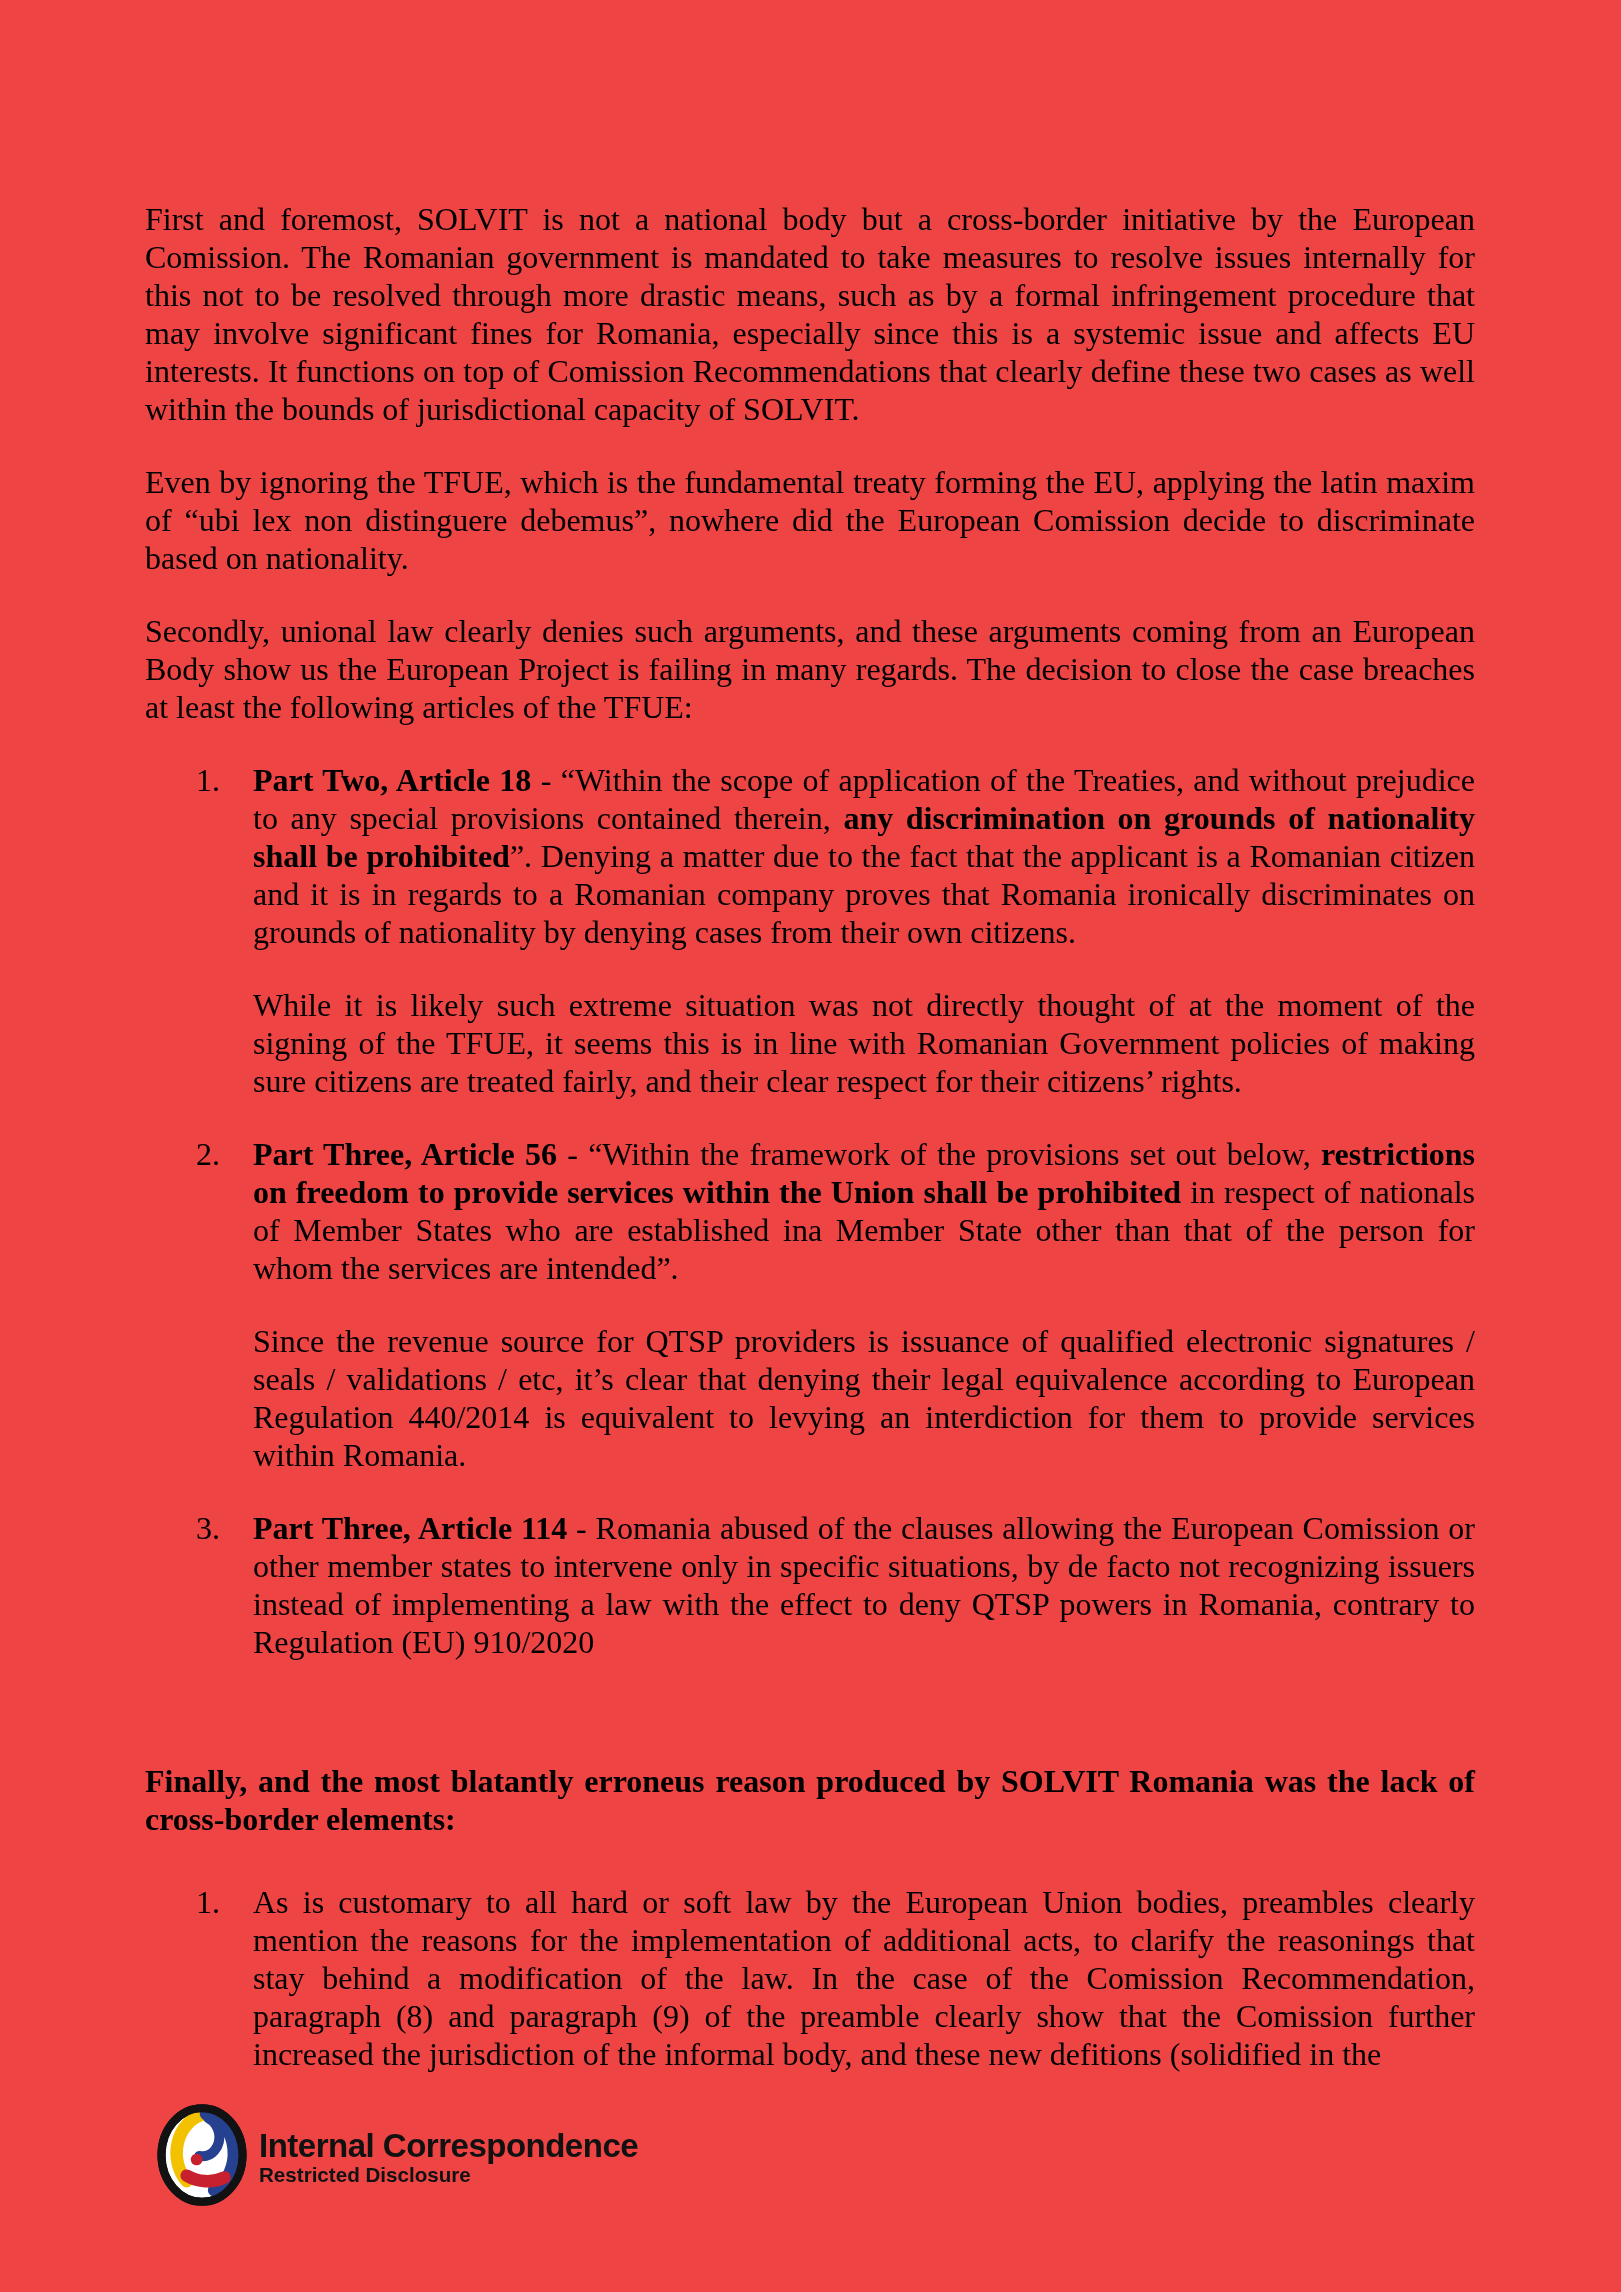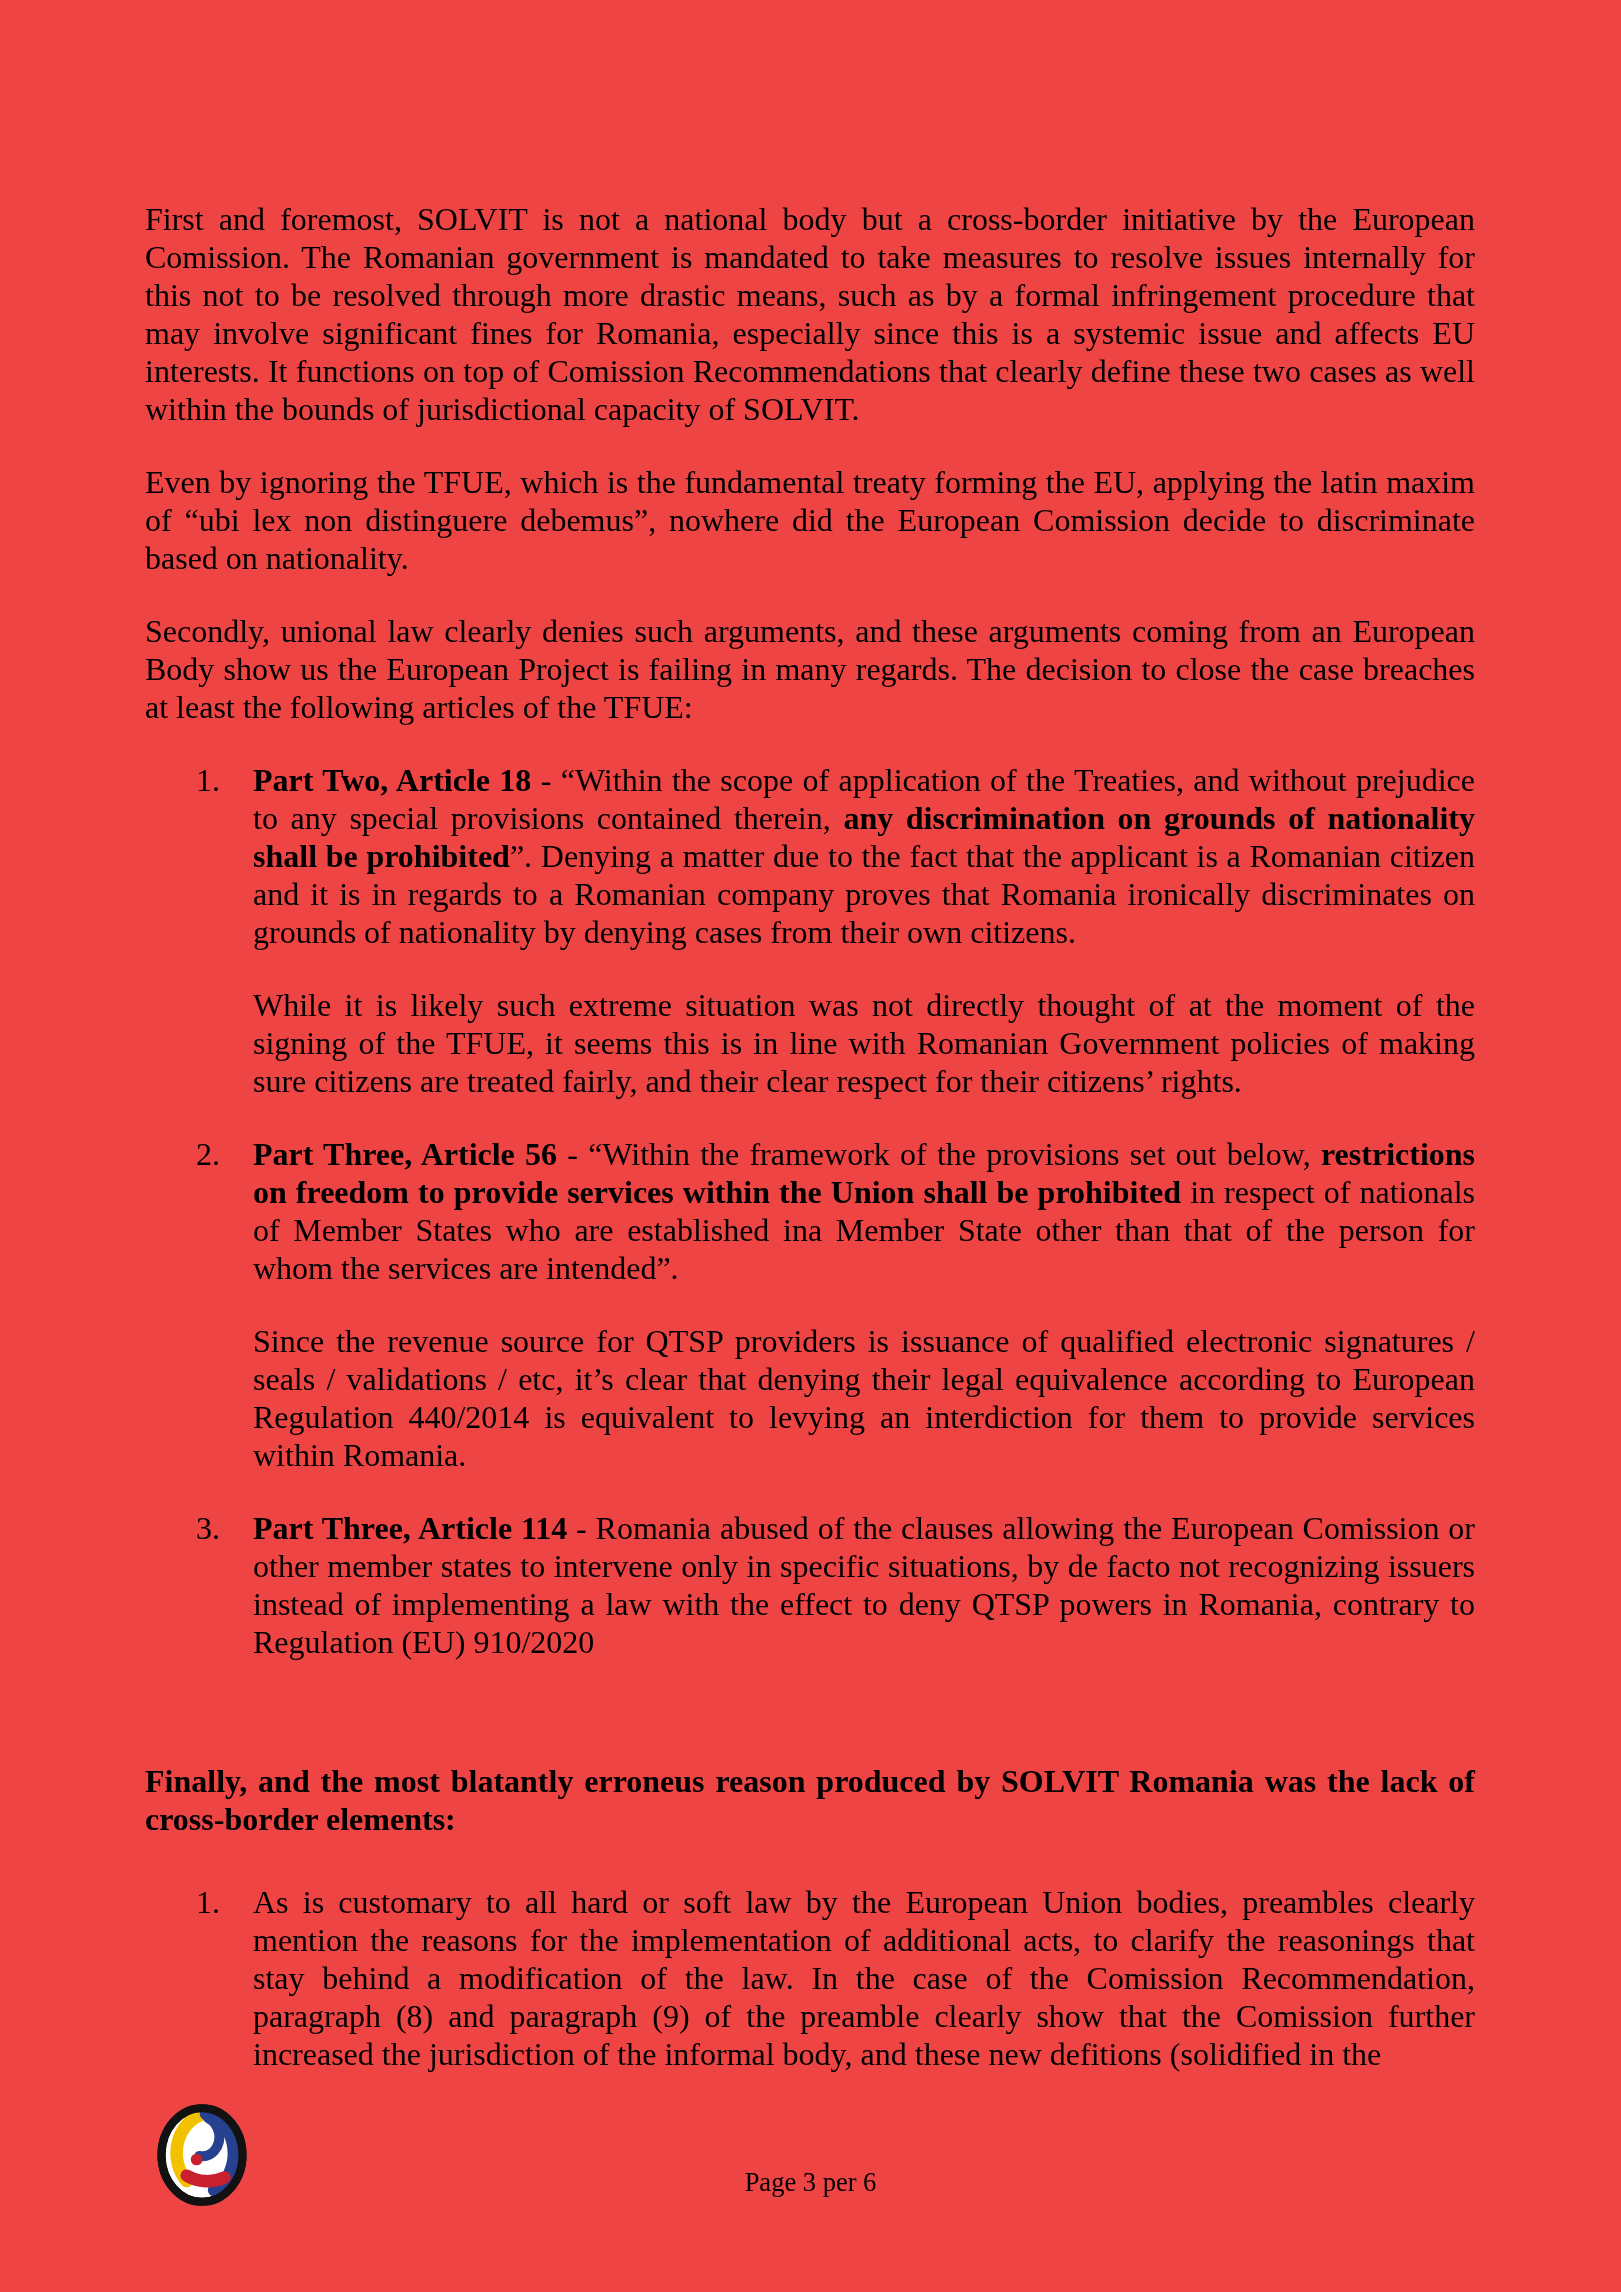--- a/index.html
+++ b/index.html
@@ -139,17 +139,20 @@
       <ellipse cx="50" cy="57" rx="45" ry="52" fill="#ffffff" stroke-width="9" stroke="#121212"></ellipse>
       <path d="M51 12 A 38 44 0 0 0 33 86" fill="none" stroke-width="14" stroke-linecap="round" stroke="#F2C200"></path>
       <path d="M55 11 A 38 45 0 0 1 64 96" fill="none" stroke-width="15" stroke-linecap="round" stroke="#26418F"></path>
       <path d="M57 16 A 24 24 0 0 1 64 52 A 18 18 0 0 1 47 58" fill="none" stroke-width="11" stroke-linecap="round" stroke="#26418F"></path>
       <path d="M33 80 A 40 34 0 0 0 75 82" fill="none" stroke-width="14" stroke-linecap="round" stroke="#C8202E"></path>
       <circle cx="44" cy="62" r="6.5" fill="#C8202E"></circle>
       <ellipse cx="50" cy="57" rx="45" ry="52" fill="none" stroke-width="9" stroke="#121212"></ellipse>
     </svg>
   </div>
 
+  <div class="brand">
+    <div class="brand-title">Internal Correspondence</div>
+    <div class="brand-sub">Restricted Disclosure</div>
+  </div>
 
-  <div class="page-num">Page 3 per 6</div>
 
 </div>
 
 
 </body></html>

